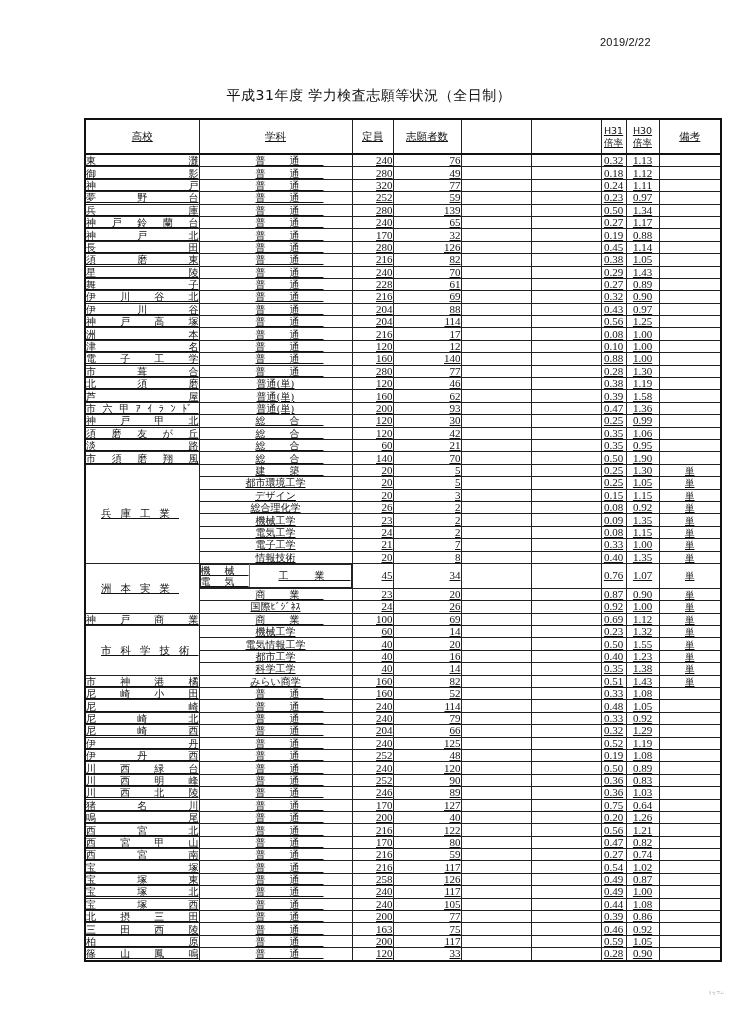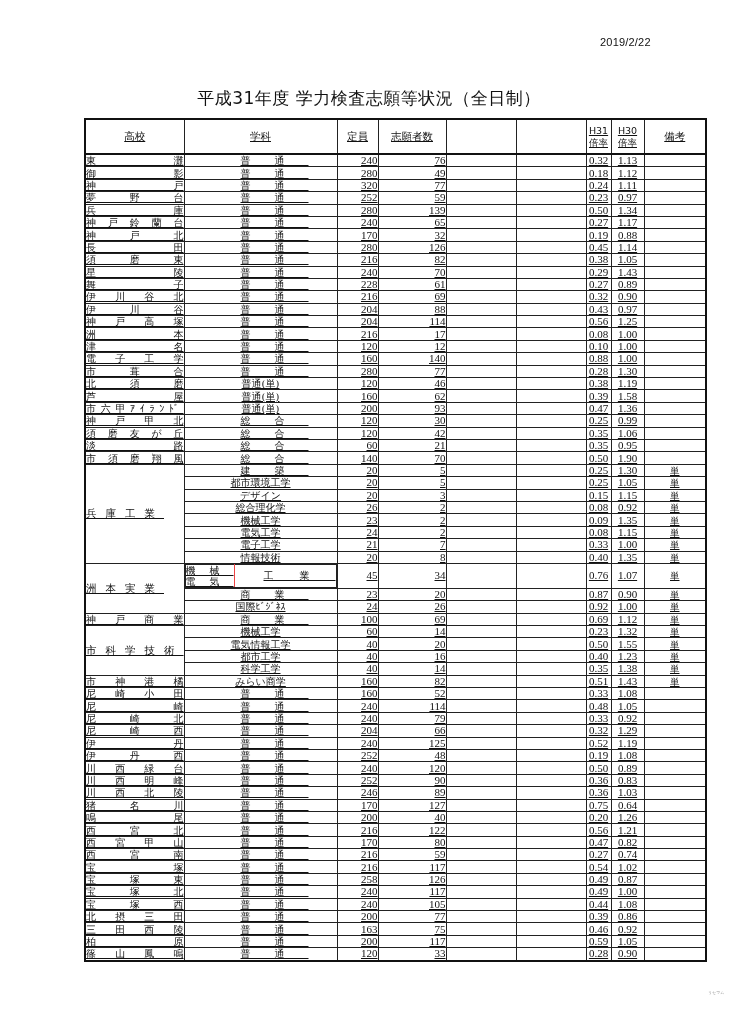--- a/index.html
+++ b/index.html
@@ -1,39 +1,39 @@
 <!DOCTYPE html>
 <html><head>
 <meta charset="utf-8">
 <style>
   html, body { margin:0; padding:0; background:#ffffff; }
   body { width:738px; height:1031px; position:relative; overflow:hidden;
          font-family:"DejaVu Serif", "Liberation Serif", serif; color:#111; }
   .date { position:absolute; left:600px; top:36px; width:114px; 
           font-family:"Liberation Sans", sans-serif; font-size:11px; letter-spacing:0.2px; }
   .title { position:absolute; left:0; top:87px; width:738px; text-align:center;
-           font-family:"DejaVu Sans", sans-serif; font-size:17px; letter-spacing:0.5px; }
+           font-family:"DejaVu Sans", sans-serif; font-size:14px; letter-spacing:0.5px; }
   table.main { position:absolute; left:84px; top:118px; border-collapse:collapse;
                border:2px solid #111; table-layout:fixed; font-size:10px;text-decoration:underline; }
   table.main td, table.main th { border:1px solid #222; padding:0; line-height:11px;
                height:11.4px; overflow:hidden; white-space:nowrap; }
   table.main th { font-weight:normal; font-size:10.5px; height:33px; border-bottom:2px solid #111;
                   font-family:"DejaVu Sans", sans-serif; }
   th .two { display:block; line-height:12px; font-size:9.5px; }
   .c-school { width:83px; }
   .c-dept { width:129px; }
   .c-cap { width:41px; }
   .c-app { width:68px; }
   .c-b1 { width:70px; }
   .c-b2 { width:70px; }
   .c-h31 { width:25px; }
   .c-h30 { width:33px; }
   .c-note { width:62px; }
   td.school { text-align:justify; text-align-last:justify; padding:0 2px; font-size:10px; }
-  td.school.big { text-align:left; text-align-last:auto; padding-left:0; letter-spacing:9px; font-size:10.5px; }
+  td.school.big { text-align:left; text-align-last:auto; padding-left:15px; letter-spacing:9px; font-size:10.5px; }
   td.dept { text-align:center; font-size:10px; }
   td.dept.spaced { letter-spacing:24px; padding-left:28px; }
   td.num { text-align:right; padding-right:2px; font-family:"Liberation Serif", serif; font-size:11px; }
   td.rate { text-align:center; font-family:"Liberation Serif", serif; font-size:11px; }
   td.note { text-align:center; font-size:9.5px; }
   .heavy-top td { border-top:2px solid #111; }
   .subtbl { width:100%; height:100%; border-collapse:collapse; }
   .subtbl td { border:none; height:auto; }
   .logo { position:absolute; left:640px; top:1032px; font-family:"Liberation Sans", sans-serif;
           font-weight:bold; font-size:19px; color:#3b82f6; letter-spacing:-0.5px; }

